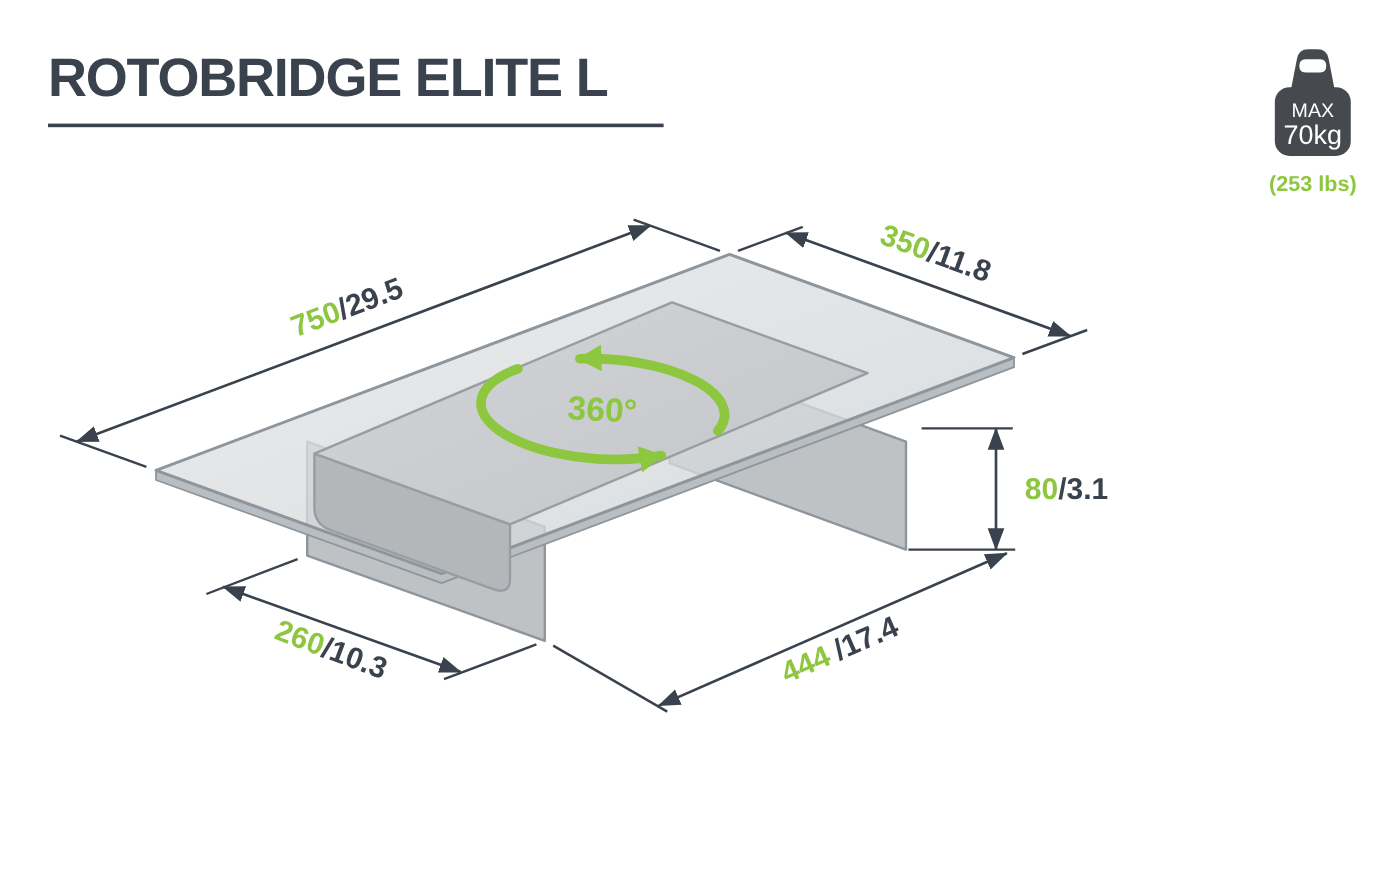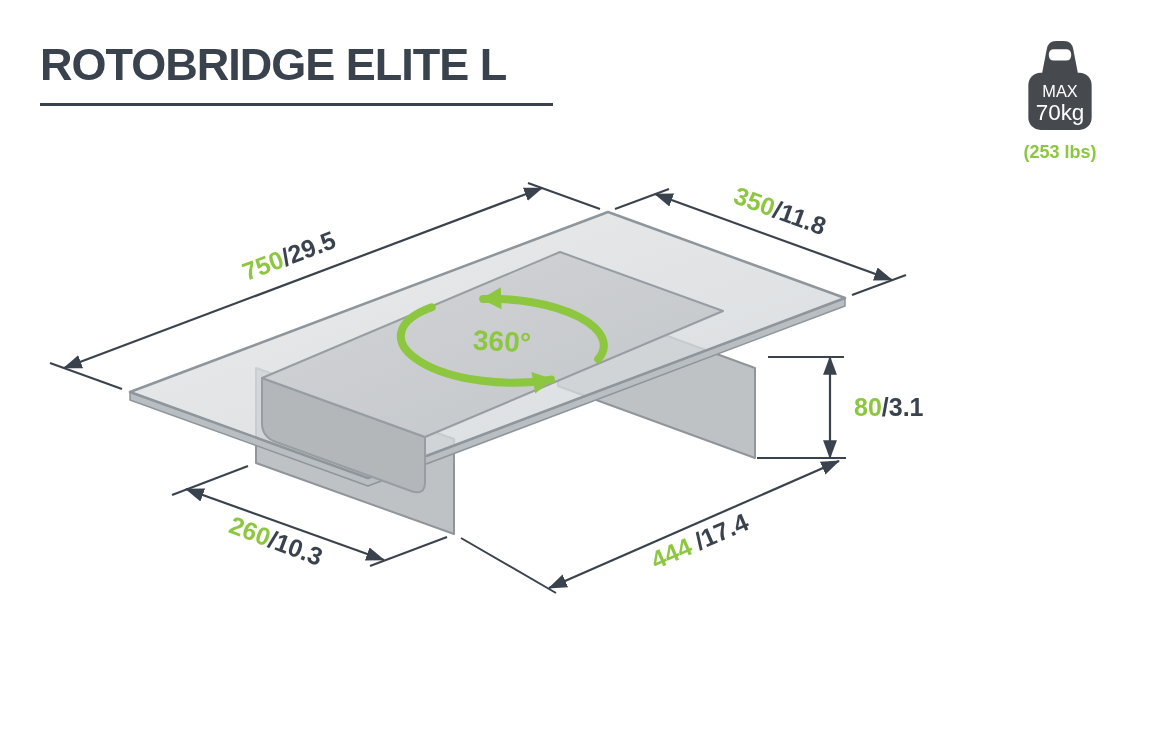--- a/index.html
+++ b/index.html
@@ -10,21 +10,21 @@
   .title {
     position:absolute; left:40px; top:42px; margin:0;
     font-size:45px; font-weight:bold; letter-spacing:-1px; color:#39424d;
     line-height:1;
   }
   .title-rule {
     position:absolute; left:40px; top:103px; width:513px; height:3px;
     background:#39424d;
   }
   .max-load {
-    position:absolute; left:1020px; top:36px; width:80px; text-align:center;
+    position:absolute; left:1054px; top:36px; width:80px; text-align:center;
   }
   .max-load .lbs {
     margin-top:4px; font-size:18px; font-weight:bold; color:#8dc63f; white-space:nowrap;
   }
   .diagram { position:absolute; left:0; top:0; }
   .diagram text { font-family:"Liberation Sans", sans-serif; font-weight:bold; }
   .dim-mm { fill:#8dc63f; }
   .dim-in { fill:#3a434d; }
   .dim-label { font-size:25px; }
   .units {

